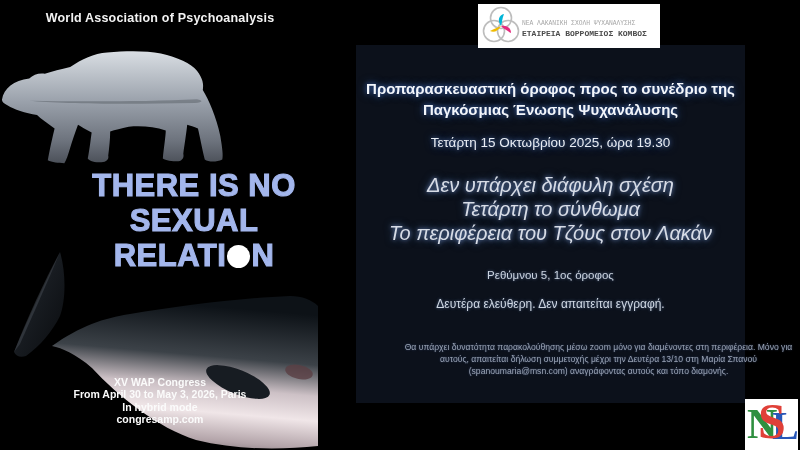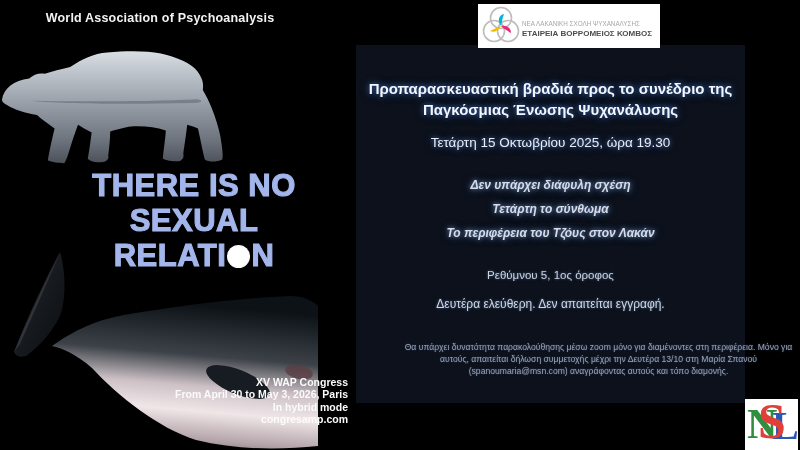--- a/index.html
+++ b/index.html
@@ -18,48 +18,48 @@
     position:absolute;left:0;top:168px;width:330px;text-align:center;
     color:#a3b6ec;font-weight:700;font-size:31px;line-height:35px;
     -webkit-text-stroke:1.1px #a3b6ec;letter-spacing:.5px;padding-left:29px;
   }
   .moon{
     display:inline-block;width:23px;height:23px;border-radius:50%;
     background:#ffffff;vertical-align:-2px;margin:0 1px;
   }
   .whale{position:absolute;left:0;top:250px;width:318px;height:200px;}
   .congress{
-    position:absolute;left:0;top:376px;width:320px;text-align:right;
-    color:#fbfbfb;font-size:10.5px;font-weight:700;line-height:12.4px;z-index:3;padding-left:28px;
+    position:absolute;left:0;top:376px;width:320px;text-align:center;
+    color:#fbfbfb;font-size:10.5px;font-weight:700;line-height:12.4px;z-index:3;
   }
   
   .school-logo{
     position:absolute;left:478px;top:4px;width:182px;height:44px;background:#ffffff;
-    z-index:5;display:flex;align-items:center;
+    z-index:5;display:flex;align-items:center;font-family:Liberation Mono, monospace;
   }
   .rings{position:absolute;left:2px;top:1px;width:42px;height:42px;}
   .school-text{position:absolute;left:44px;top:15px;width:136px;line-height:10px;}
   .school-line1{color:#a6a6a6;font-size:6.3px;white-space:nowrap;}
   .school-line2{color:#4c4c4c;font-size:8px;font-weight:700;white-space:nowrap;}
   
   .panel{
     position:absolute;left:356px;top:45px;width:389px;height:358px;
     background:#0c111b;z-index:1;
   }
   .panel .center{position:absolute;left:0;width:389px;text-align:center;}
   .p-title{
     top:33px;color:#f3f6fb;font-size:15px;font-weight:700;line-height:21px;
     text-shadow:0 0 5px #3e63a8,0 0 10px #27477f,0 1px 2px #000;
   }
   .p-date{
     top:90px;color:#e9edf4;font-size:13.5px;
     text-shadow:0 0 4px #4e6da2,0 0 8px #2c4b80;
   }
   .p-theme{
-    top:128px;color:#d7dce6;font-size:12px;font-weight:700;font-style:italic;line-height:24px;
+    top:128px;color:#d7dce6;font-size:20px;font-weight:400;font-style:italic;line-height:24px;
     text-shadow:0 0 4px #6b84b4,0 0 9px #33507e;
   }
   .p-address{
     top:224px;color:#ccd4e0;font-size:11.5px;
     text-shadow:0 0 3px #51688f;
   }
   .p-entry{
     top:252px;color:#cfd7e2;font-size:12px;
     text-shadow:0 0 3px #51688f;
   }
@@ -145,21 +145,21 @@
     <div class="congress">
       <div>XV WAP Congress</div>
       <div>From April 30 to May 3, 2026, Paris</div>
       <div>In hybrid mode</div>
       <div>congresamp.com</div>
     </div>
   </div>
 
   <div class="panel" style="background: rgb(12, 17, 27);">
     <div class="center p-title">
-      <div>Προπαρασκευαστική βραδιά προς το συνέδριο της</div>
+      <div>Προπαρασκευαστική όροφος προς το συνέδριο της</div>
       <div>Παγκόσμιας Ένωσης Ψυχανάλυσης</div>
     </div>
     <div class="center p-date">Τετάρτη 15 Οκτωβρίου 2025, ώρα 19.30</div>
     <div class="center p-theme">
       <div>Δεν υπάρχει διάφυλη σχέση</div>
       <div>Τετάρτη το σύνθωμα</div>
       <div>Το περιφέρεια του Τζόυς στον Λακάν</div>
     </div>
     <div class="center p-address">Ρεθύμνου 5, 1ος όροφος</div>
     <div class="center p-entry">Δευτέρα ελεύθερη. Δεν απαιτείται εγγραφή.</div>

